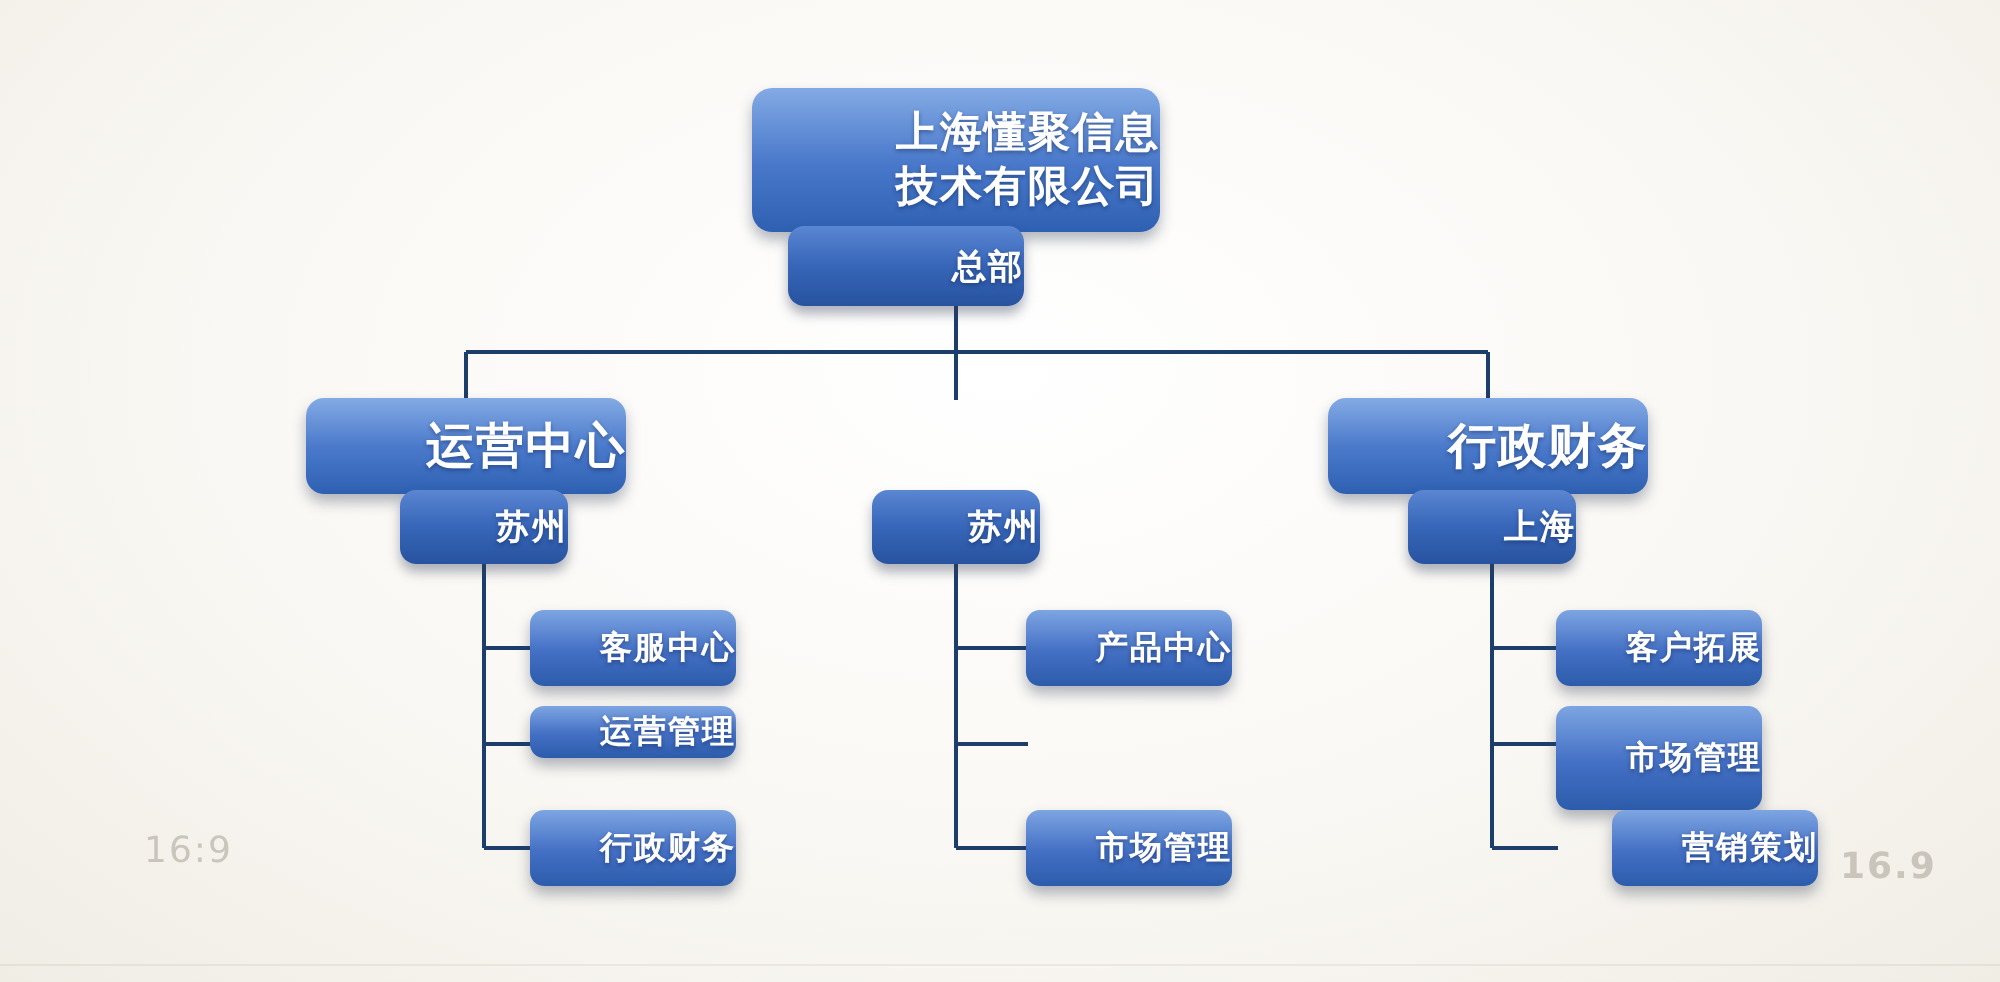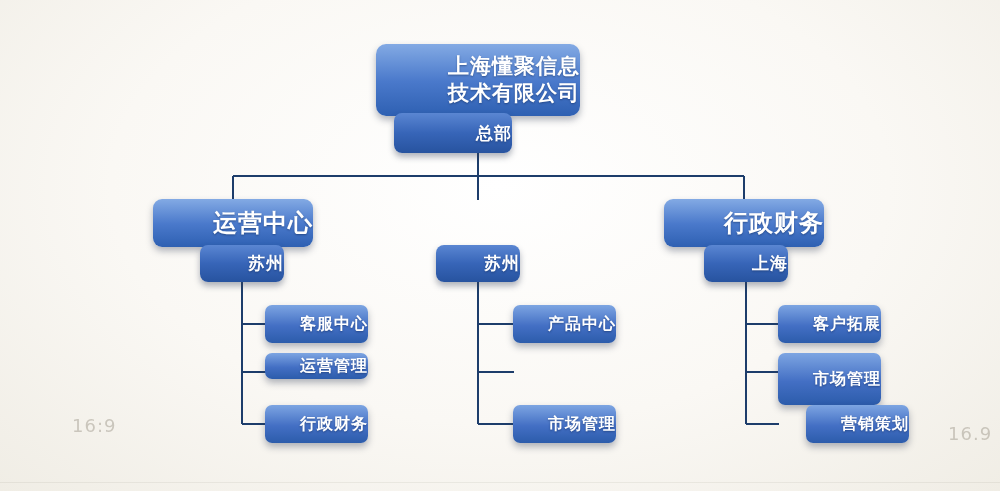--- a/index.html
+++ b/index.html
@@ -103,15 +103,15 @@
   <div class="node child" style="left:513px; top:305px; width:103px; height:38px;">产品中心</div>
   <div class="node child" style="left:513px; top:405px; width:103px; height:38px;">市场管理</div>
 
   <div class="node branch" style="left:664px; top:199px; width:160px; height:48px;">行政财务</div>
   <div class="node badge" style="left:704px; top:245px; width:84px; height:37px;">上海</div>
   <div class="node child" style="left:778px; top:305px; width:103px; height:38px;">客户拓展</div>
   <div class="node child" style="left:778px; top:353px; width:103px; height:52px;">市场管理</div>
   <div class="node child" style="left:806px; top:405px; width:103px; height:38px;">营销策划</div>
 
   <div class="watermark" style="left:72px; top:415px;">16:9</div>
-  <div class="watermark" style="left:948px; top:423px;">16.9</div>
+  <div class="watermark" style="left:920px; top:423px;font-weight:bold;">16.9</div>
 
 </div>
 
 </body></html>

